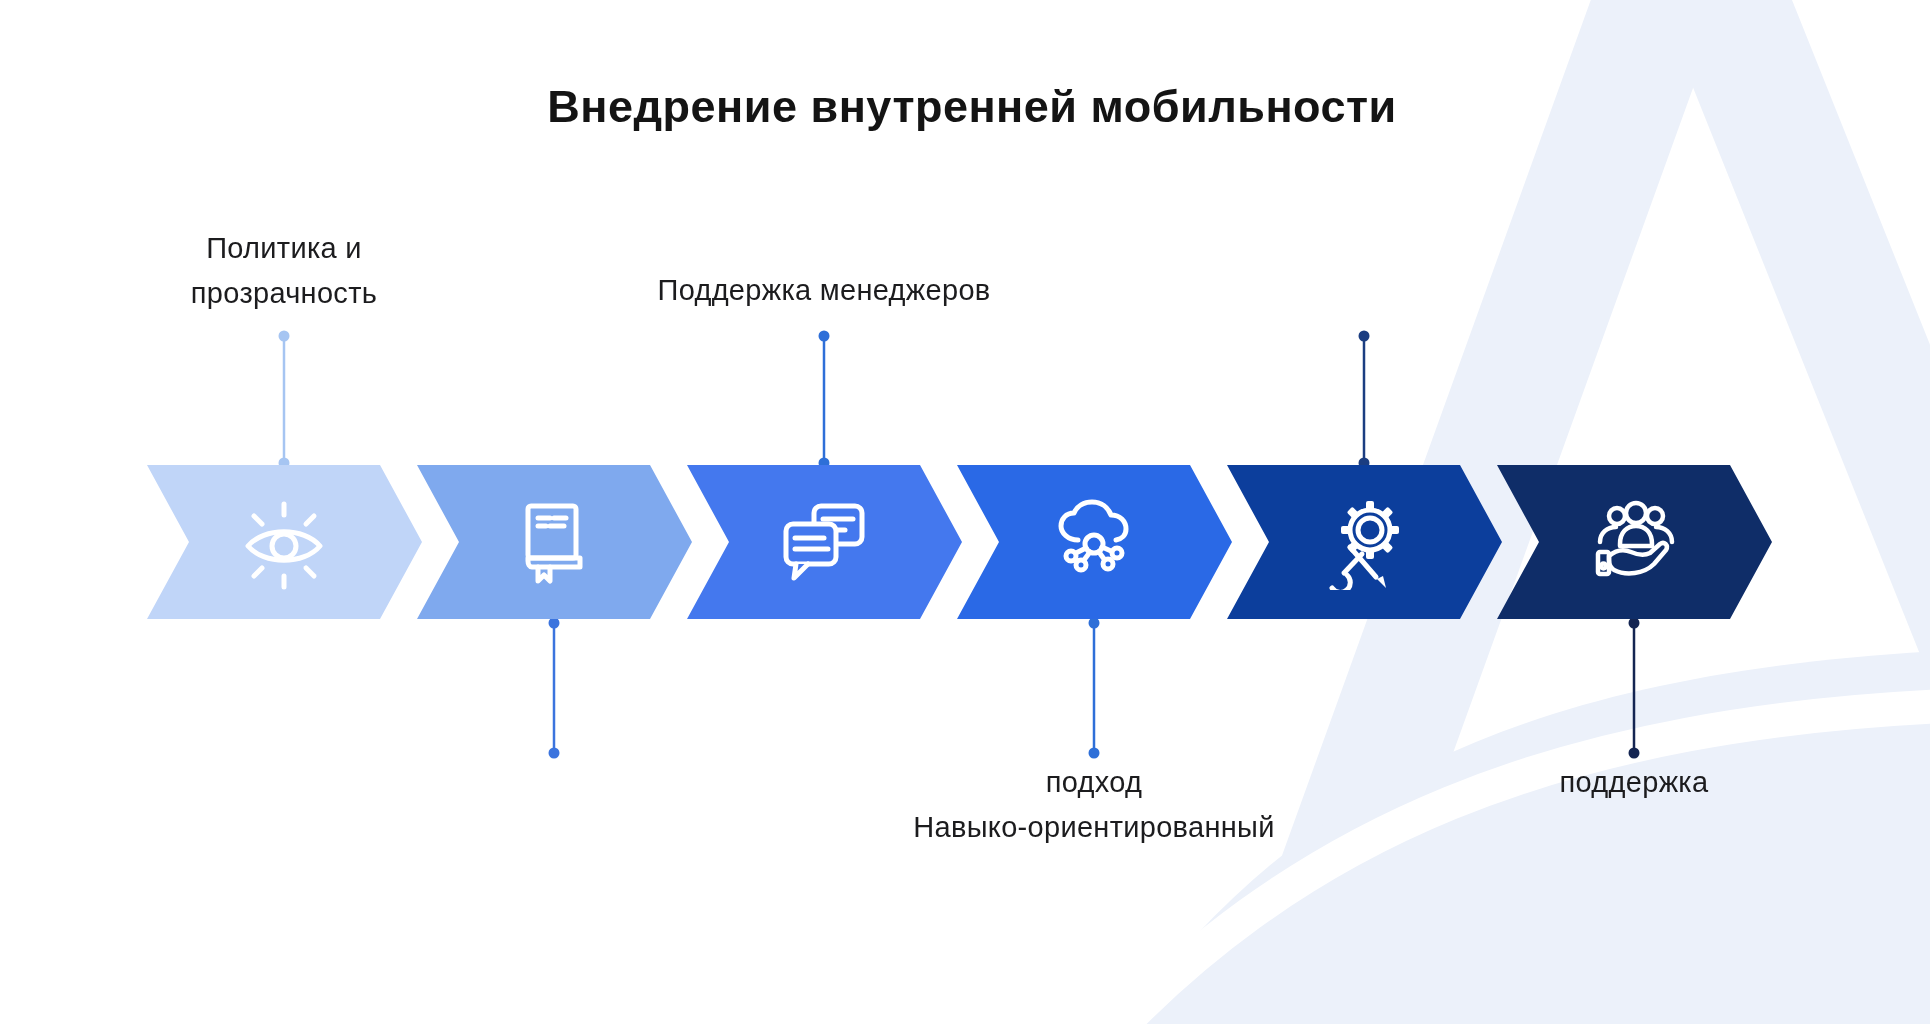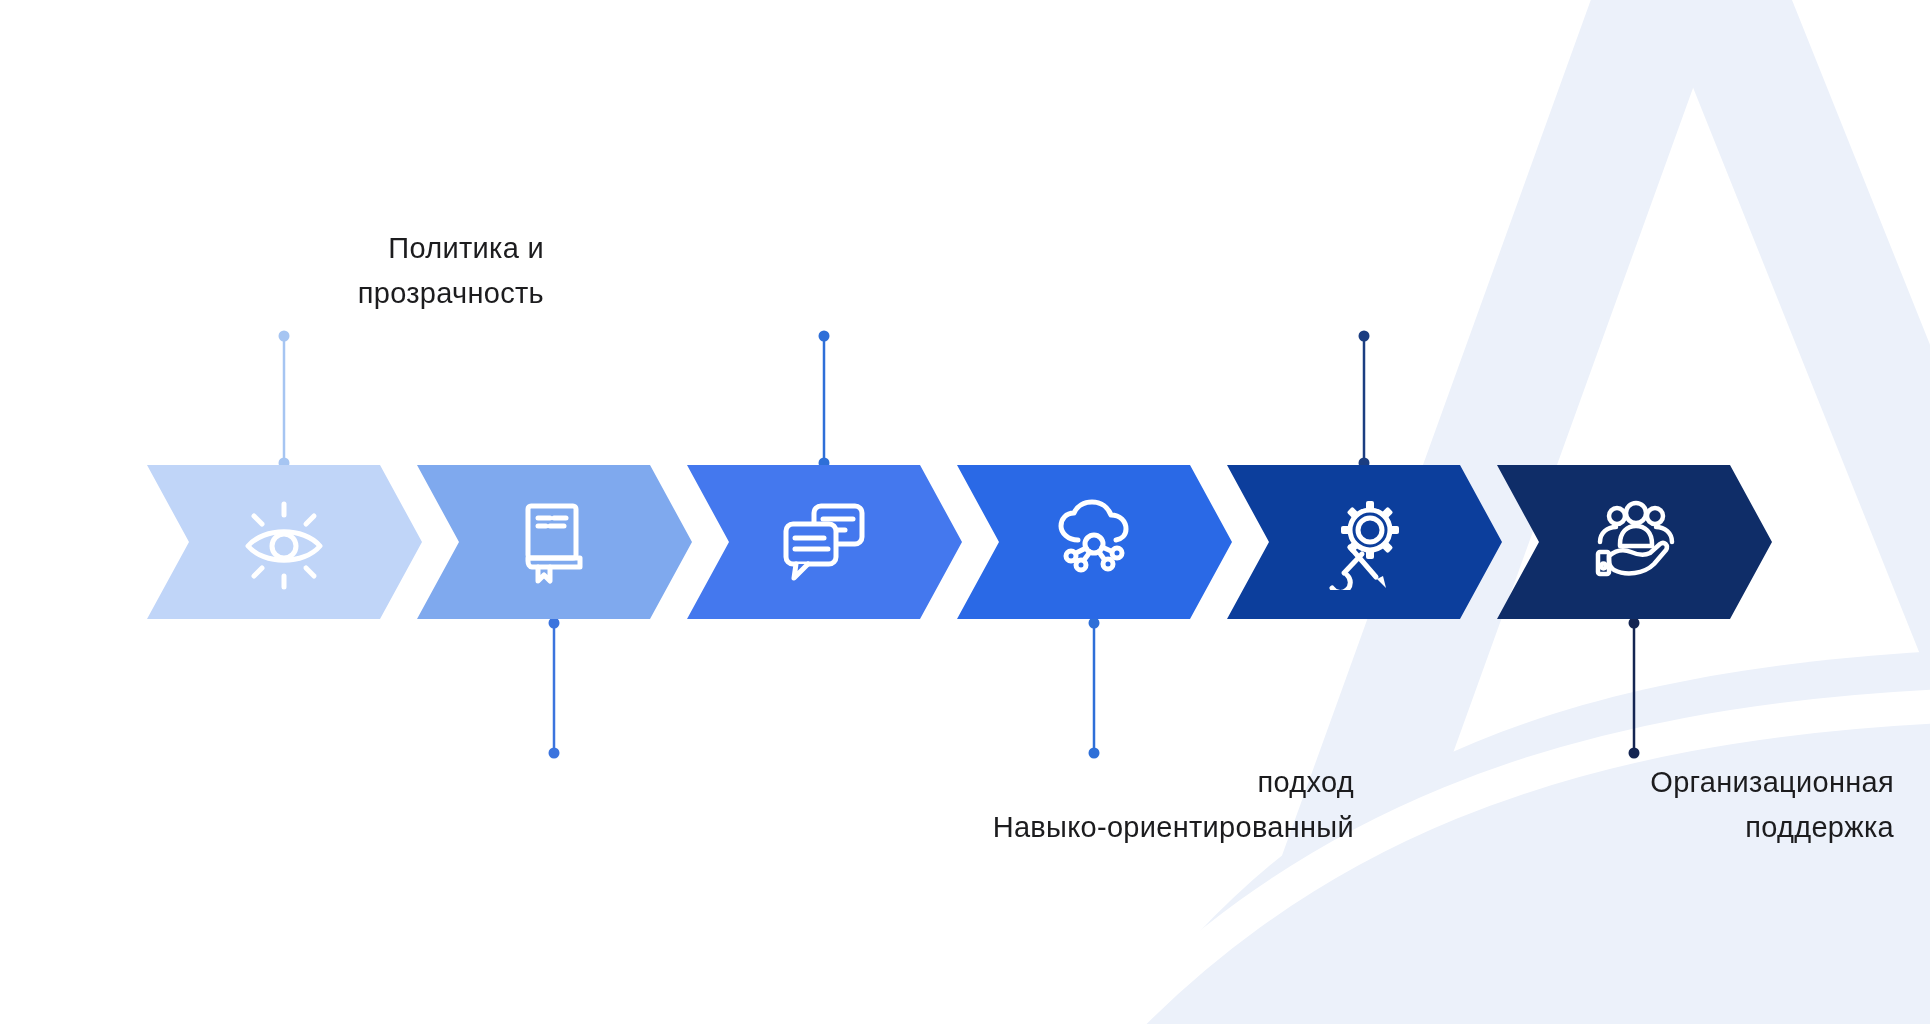--- a/index.html
+++ b/index.html
@@ -12,41 +12,42 @@
   .watermark{position:absolute;left:0;top:0;z-index:0;}
   .title{
     position:absolute;left:972px;top:80px;transform:translateX(-50%);
     margin:0;font-size:45px;line-height:54px;font-weight:700;
     color:#141414;letter-spacing:.5px;white-space:nowrap;z-index:3;
   }
   .chev{position:absolute;top:465px;width:275px;height:154px;z-index:2;}
   .stepicon{position:absolute;top:494px;width:96px;height:96px;z-index:3;}
   .conn{position:absolute;width:14px;z-index:1;}
   .lbl{
-    position:absolute;transform:translateX(-50%);text-align:right;
+    position:absolute;transform:translateX(-50%);text-align:center;
     width:520px;font-size:29px;line-height:45px;color:#1c1c1e;
     letter-spacing:.3px;z-index:3;
   }
   .lbl span{display:block;}
   .lbl.two-top{top:226px;}
   .lbl.one-top{top:268px;}
   .lbl.bot{top:760px;}
 </style>
 </head>
 <body>
 
 <div class="canvas">
 
   <svg class="watermark" width="1930" height="1024" viewBox="0 0 1930 1024">
     <path d="M1598 -20 L1732 -20 L1348 1044 L1214 1044 Z" fill="#ecf1fa"></path>
     <path d="M1650 -20 L1784 -20 L2210 1044 L2076 1044 Z" fill="#ecf1fa"></path>
     <path d="M1110 1044 C1290 780 1540 670 1960 650 L1960 1044 Z" fill="#ecf1fa"></path>
     <path d="M1080 1070 C1290 830 1560 720 1970 705" fill="none" stroke="#ffffff" stroke-width="34"></path>
   </svg>
 
+  <h1 class="title">Внедрение внутренней мобильности</h1>
 
   <div class="lbl two-top" style="left:284px;">
     <span>Политика и</span>
     <span>прозрачность</span>
   </div>
   <svg class="conn" style="left:277px;top:329px;" height="141" viewBox="0 0 14 141">
     <line x1="7" y1="7" x2="7" y2="134" stroke-width="2.5" stroke="#a6c5f2"></line>
     <circle cx="7" cy="7" r="5.5" fill="#a6c5f2"></circle>
     <circle cx="7" cy="134" r="5.5" fill="#a6c5f2"></circle>
   </svg>
@@ -77,20 +78,23 @@
       <path d="M44 32 H58"></path>
   </svg>
   <svg class="conn" style="left:547px;top:616px;" height="144" viewBox="0 0 14 144">
     <line x1="7" y1="7" x2="7" y2="137" stroke-width="2.5" stroke="#3b74de"></line>
     <circle cx="7" cy="7" r="5.5" fill="#3b74de"></circle>
     <circle cx="7" cy="137" r="5.5" fill="#3b74de"></circle>
   </svg>
   <div class="lbl bot" style="left:554px;">
   </div>
 
+  <div class="lbl one-top" style="left:824px;">
+    <span>Поддержка менеджеров</span>
+  </div>
   <svg class="conn" style="left:817px;top:329px;" height="141" viewBox="0 0 14 141">
     <line x1="7" y1="7" x2="7" y2="134" stroke-width="2.5" stroke="#2e6fd8"></line>
     <circle cx="7" cy="7" r="5.5" fill="#2e6fd8"></circle>
     <circle cx="7" cy="134" r="5.5" fill="#2e6fd8"></circle>
   </svg>
   <svg class="chev" style="left:687px;" viewBox="0 0 275 154">
     <polygon points="0,0 233,0 275,77 233,154 0,154 42,77" fill="#4478ee"></polygon>
   </svg>
   <svg class="stepicon" style="left:776px;" viewBox="0 0 96 96" fill="none" stroke="#ffffff" stroke-width="5" stroke-linecap="round" stroke-linejoin="round">
     <rect x="38" y="12" width="48" height="38" rx="7"></rect>
@@ -168,17 +172,16 @@
     <rect x="12" y="58" width="11" height="22" rx="2"></rect>
     <circle cx="17.5" cy="72" r="2.5"></circle>
     <path d="M23 62 C30 56 38 55 45 58 C52 61 58 62 64 59 L74 50 C78 47 83 51 80 56 L68 70 C58 80 40 82 28 76 C25 74 23 70 23 66 Z"></path>
   </svg>
   <svg class="conn" style="left:1627px;top:616px;" height="144" viewBox="0 0 14 144">
     <line x1="7" y1="7" x2="7" y2="137" stroke-width="2.5" stroke="#142552"></line>
     <circle cx="7" cy="7" r="5.5" fill="#142552"></circle>
     <circle cx="7" cy="137" r="5.5" fill="#142552"></circle>
   </svg>
   <div class="lbl bot" style="left:1634px;">
-    <span>Организационная</span>
     <span>поддержка</span>
   </div>
 
 </div>
 
 </body></html>

